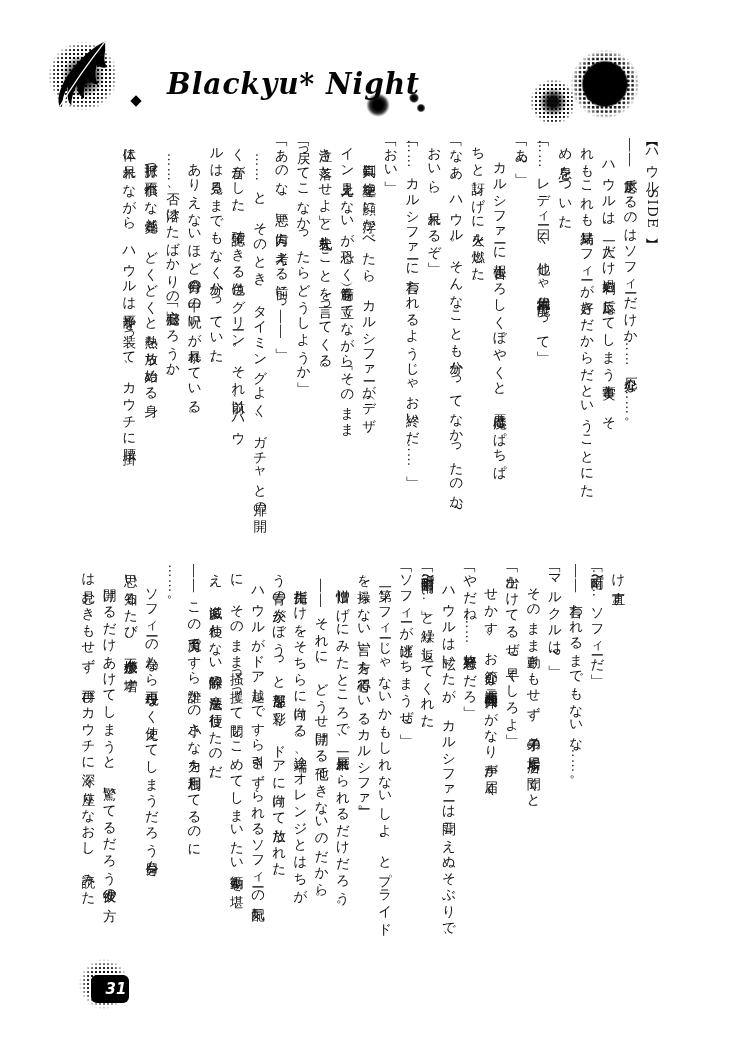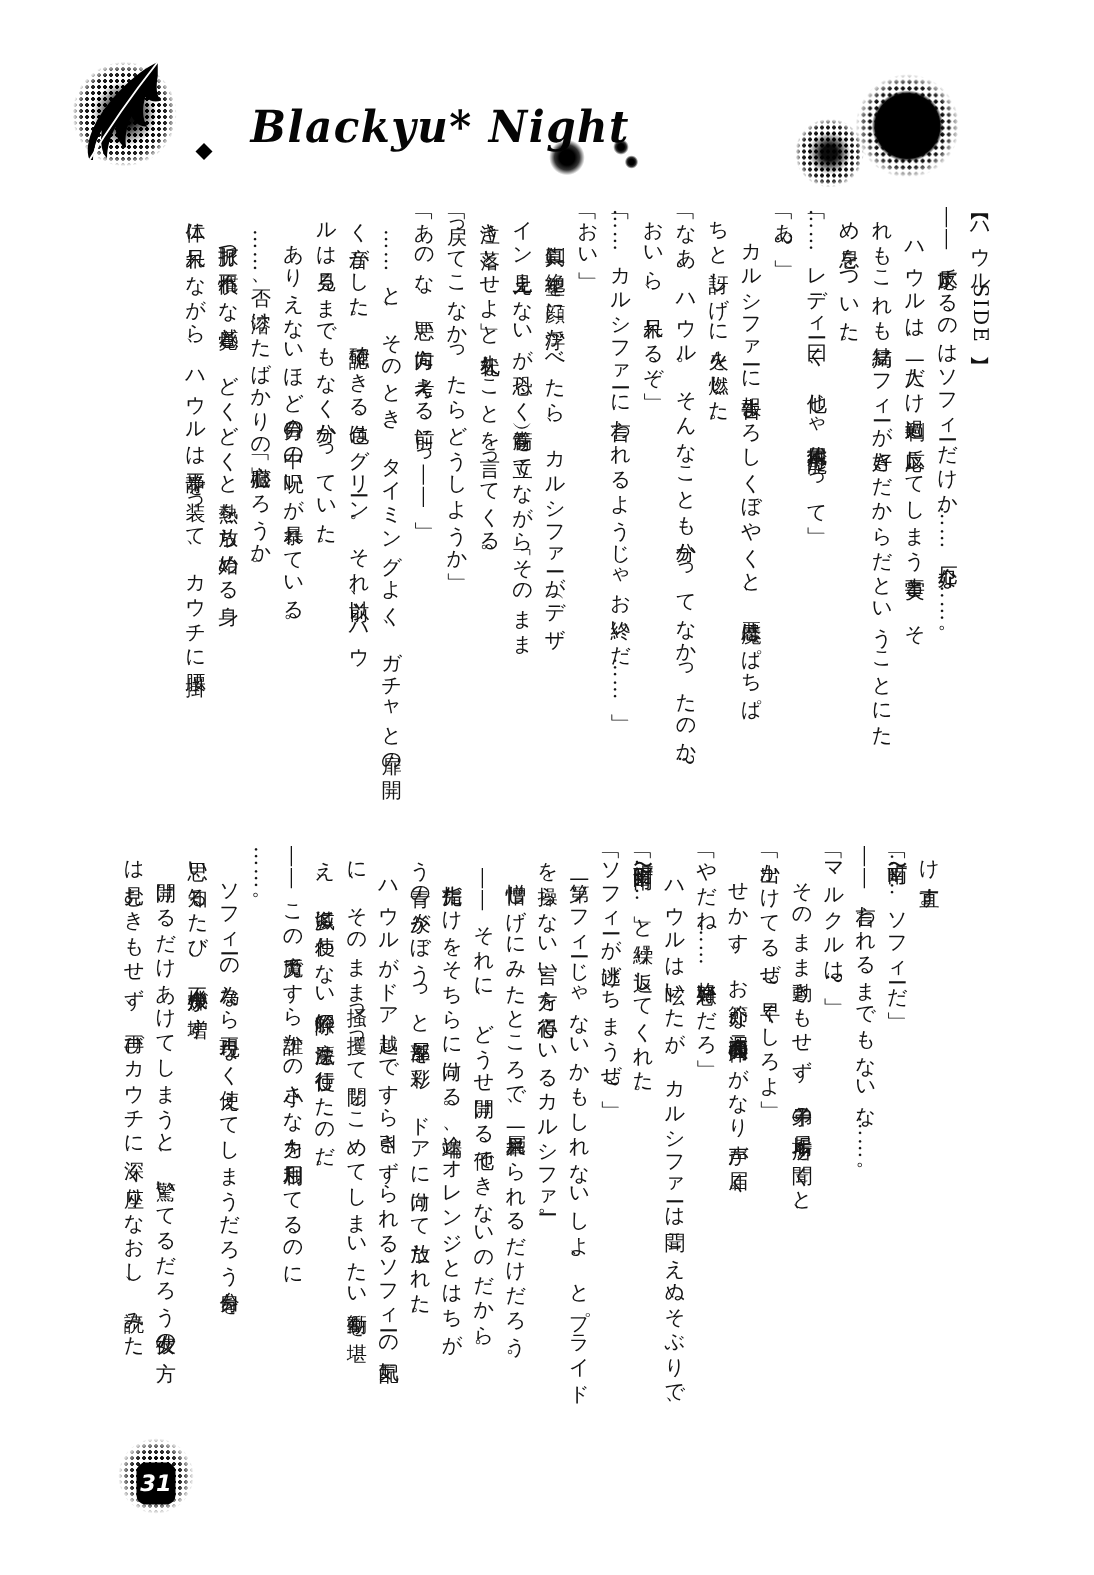--- a/index.html
+++ b/index.html
@@ -69,21 +69,21 @@
   .page-badge .halo{
     position:absolute;inset:0;
     background-image:radial-gradient(circle, #000 1.1px, transparent 1.45px);
     background-size:4px 4px;
     -webkit-mask-image:radial-gradient(circle closest-side,#000 30%, rgba(0,0,0,.8) 52%, transparent 74%);
             mask-image:radial-gradient(circle closest-side,#000 30%, rgba(0,0,0,.8) 52%, transparent 74%);
   }
   .page-badge .num-box{
     position:absolute;left:21px;top:25px;width:26px;height:28px;
     background:#000;border-radius:6px;
-    display:flex;align-items:center;justify-content:center;
+    display:flex;align-items:center;justify-content:center;padding-left:12px;
   }
   .page-badge .num{
     color:#fff;font-weight:bold;font-size:15px;font-style:italic;
     font-family:"DejaVu Sans", sans-serif;
   }
 </style>
 </head>
 <body>
 
 <div class="halftone feather-halo"></div>

